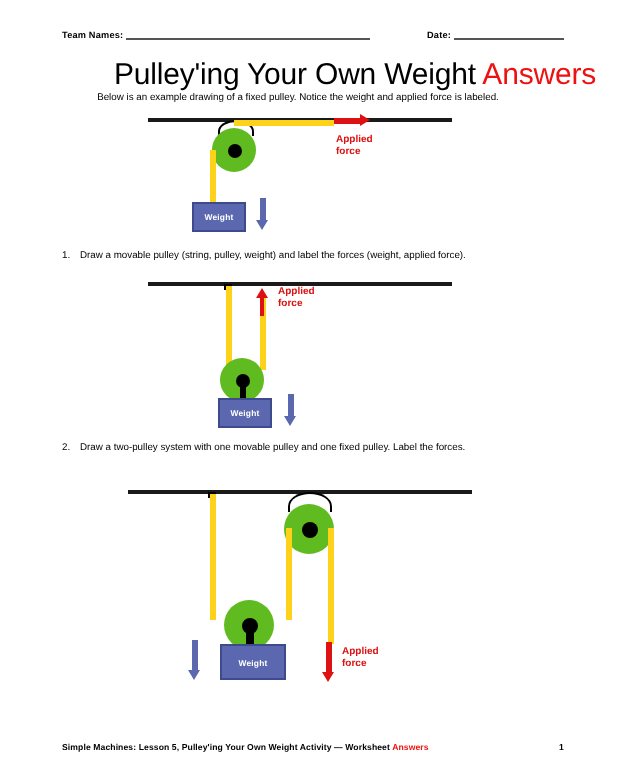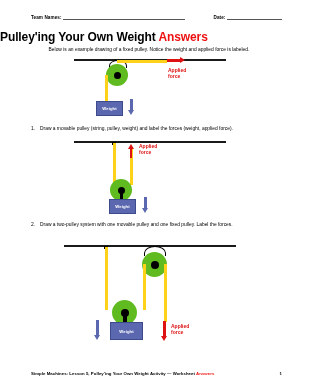--- a/index.html
+++ b/index.html
@@ -33,23 +33,23 @@
     margin-left:1.5px;
   }
   .nr-line.team{width:122px;}
   .nr-line.date{width:55px;}
   .nr-gap{flex:1 1 auto;}
 
   
   .title{
     position:absolute;
     left:0;right:0;top:31px;
-    text-align:left;
-    font-size:12px;
-    font-weight:bold;
+    text-align:right;
+    font-size:15px;
+    font-weight:normal;
     letter-spacing:-.1px;
     line-height:13px;
   }
   .title .ans{color:#ee1111;}
 
   .subtitle{
     position:absolute;
     left:0;right:0;top:46px;
     text-align:center;
     font-size:4.9px;

